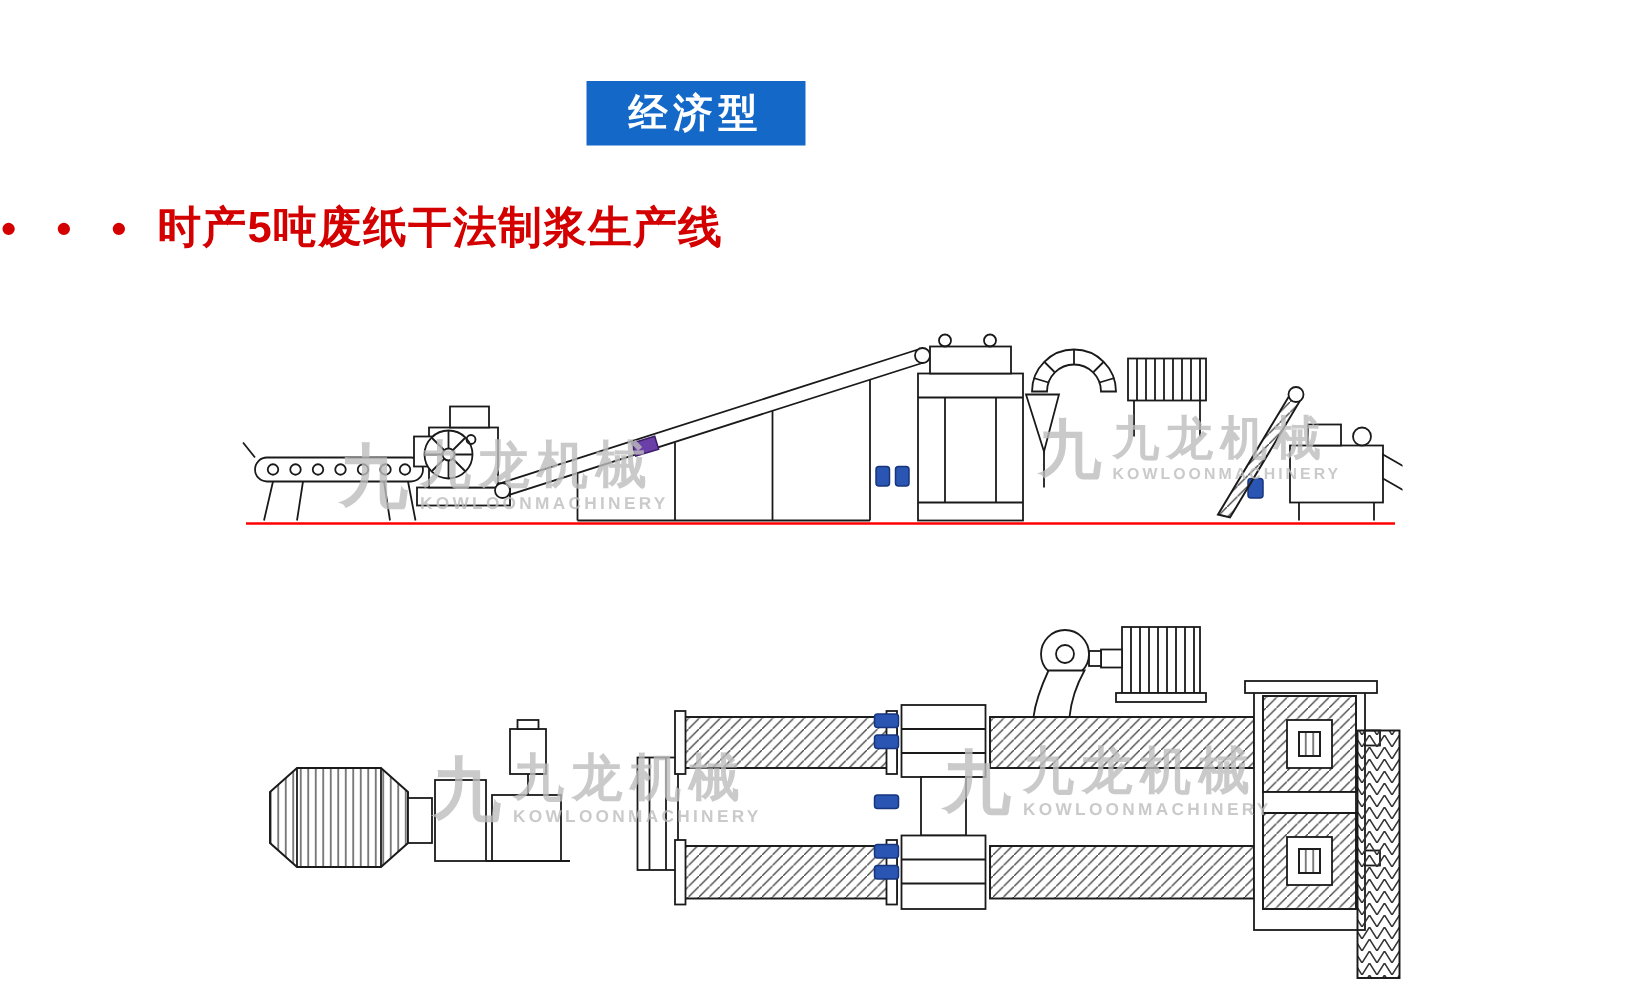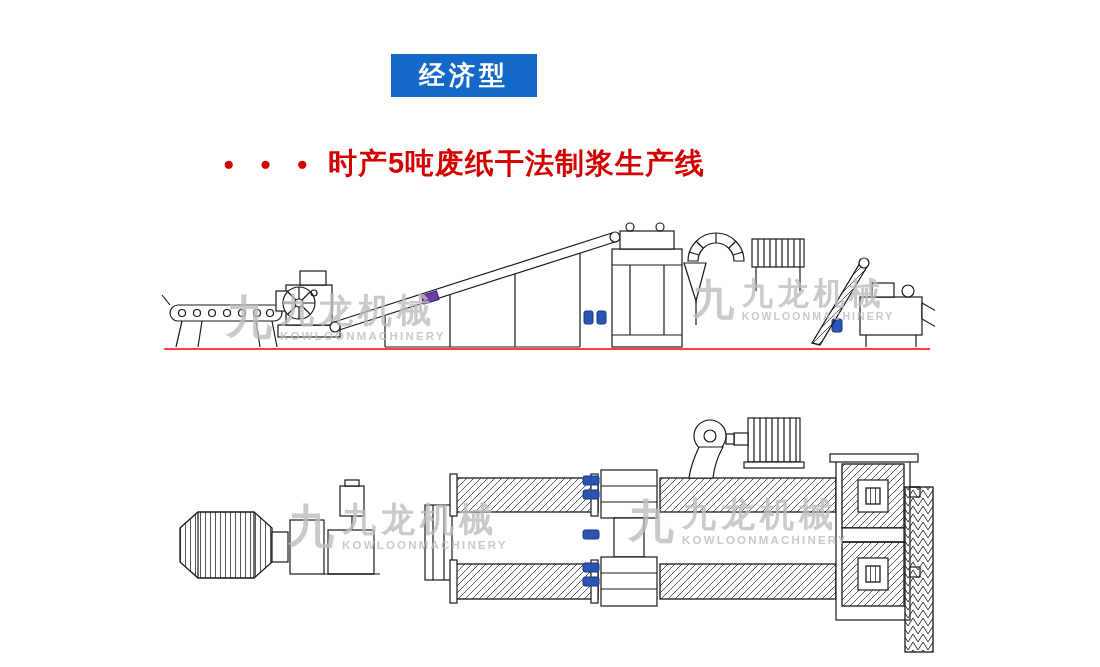--- a/index.html
+++ b/index.html
@@ -13,21 +13,21 @@
   }
   *{box-sizing:border-box;margin:0;padding:0}
   html,body{width:1100px;height:667px;background:#fff;overflow:hidden;
     font-family:"Liberation Sans","DejaVu Sans",sans-serif;}
   .stage{position:relative;width:928px;height:667px;background:#fff;text-decoration:underline;}
 
   .badge{position:absolute;top:54px;left:50%;transform:translateX(-50%);
     background:var(--badge-blue);color:#fff;font-size:26px;font-weight:bold;
     letter-spacing:4px;padding:7px 28px;line-height:1.1;}
 
-  .title{position:absolute;top:144px;left:0;width:100%;text-align:center;
+  .title{position:absolute;top:132px;left:0;width:100%;
     color:var(--title-red);font-weight:bold;font-size:29px;letter-spacing:1px;}
   .title .bullets{font-size:19px;letter-spacing:10px;vertical-align:3px;margin-right:10px;}
 
   .diagram{position:absolute;}
   .diagram-top{left:160px;top:205px;width:775px;height:160px;}
   .diagram-bottom{left:158px;top:402px;width:784px;height:258px;}
   .diagram svg{position:absolute;left:0;top:0;z-index:1;}
 
   .watermark{position:absolute;z-index:2;display:flex;align-items:center;gap:8px;
     color:var(--wm-gray);opacity:.8;pointer-events:none;white-space:nowrap;}

